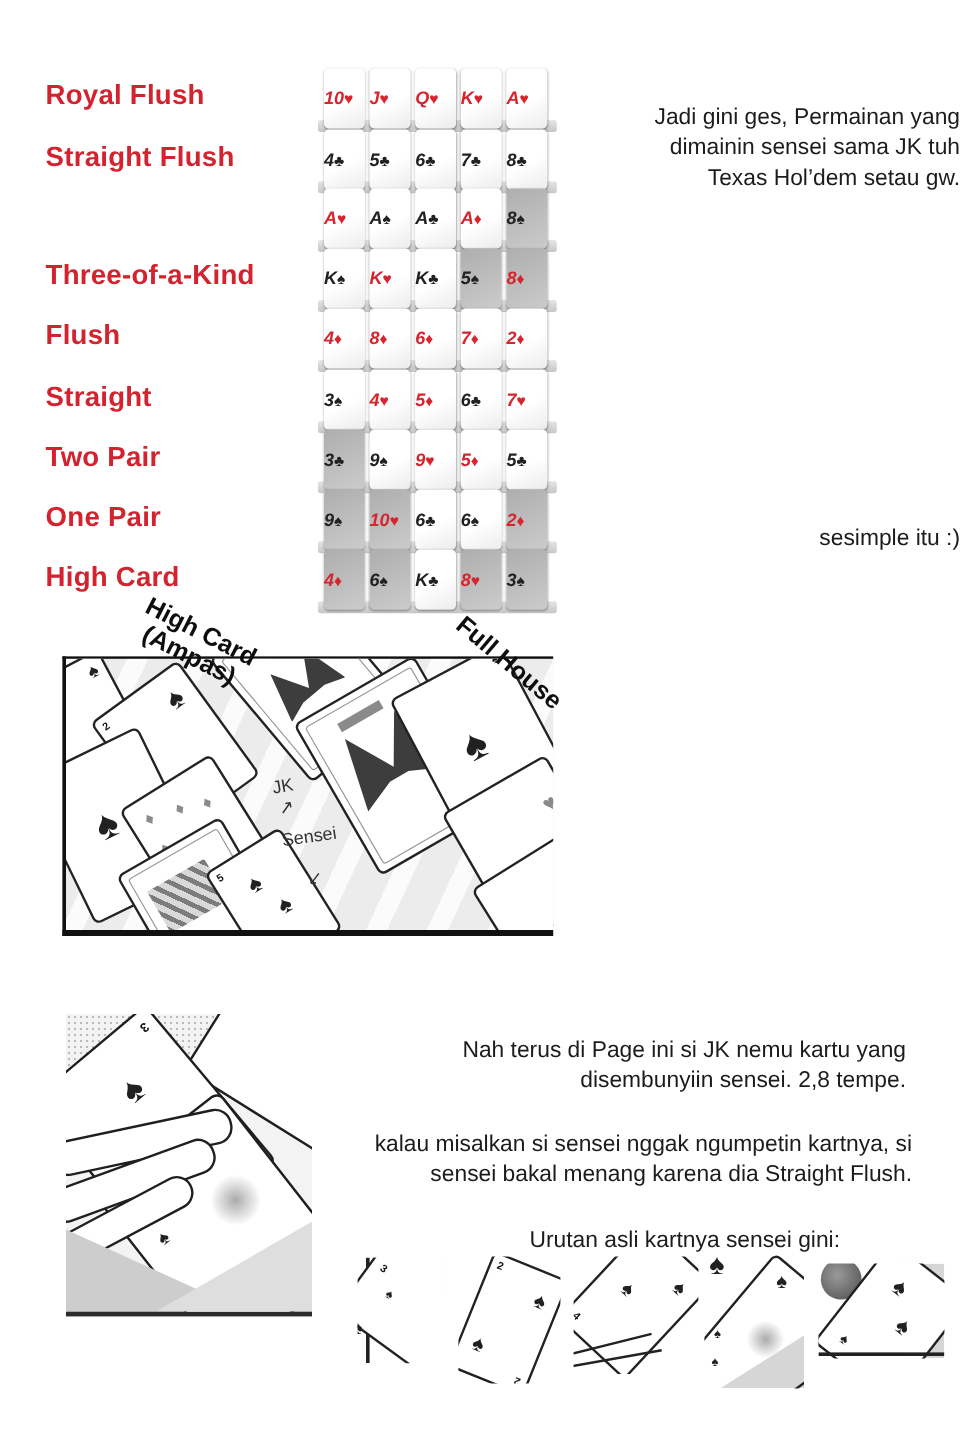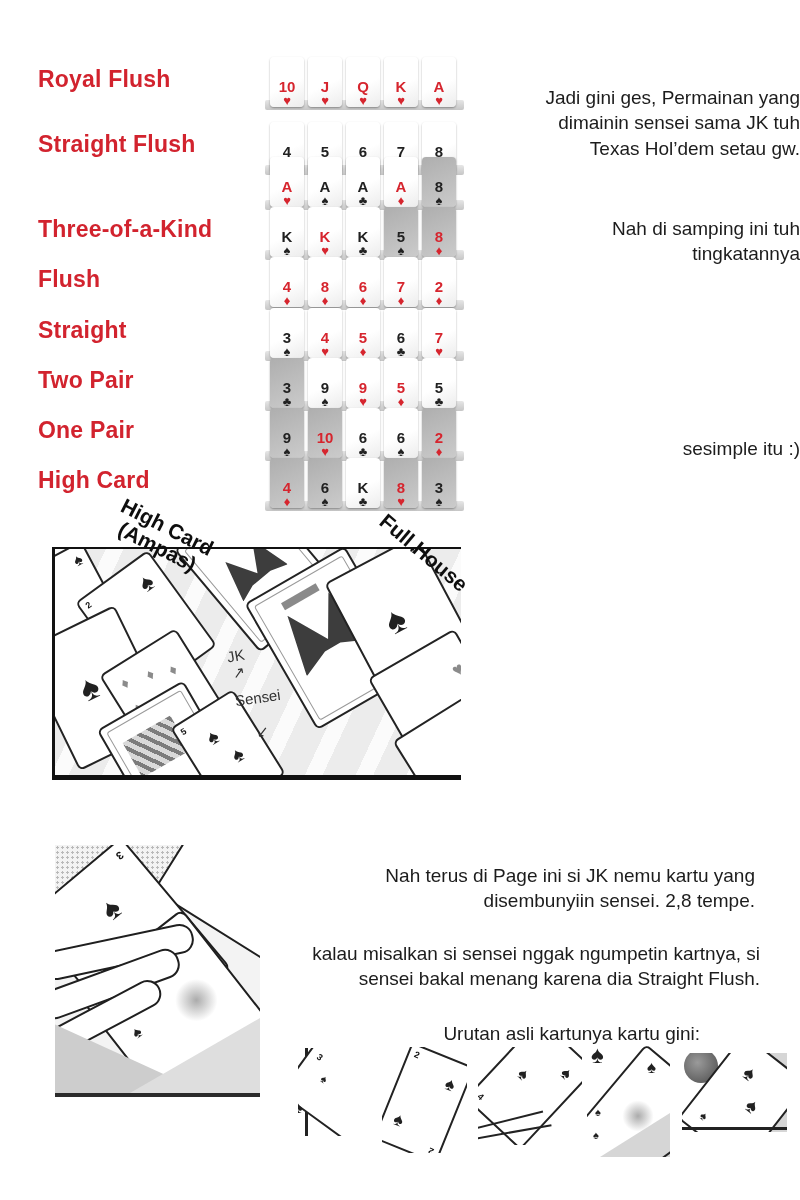--- a/index.html
+++ b/index.html
@@ -8,21 +8,21 @@
 
   
   .hand-row{position:absolute;left:0;width:800px;height:53px;}
   .hand-label{position:absolute;left:38px;top:9px;font-size:23px;font-weight:bold;color:#d2232e;letter-spacing:.2px;}
   .shelf{position:absolute;left:265px;top:43px;width:199px;height:10px;border-radius:2px;
          background:linear-gradient(#e6e6e6,#c6c6c6);}
   .cards{position:absolute;left:270px;top:0;display:flex;gap:4px;}
   .pcard{position:relative;width:34px;height:50px;border-radius:4px;z-index:1;
          background:linear-gradient(155deg,#ffffff 55%,#ececec);
          box-shadow:0 1px 2px rgba(0,0,0,.35);
-         display:flex;flex-direction:column;align-items:center;justify-content:flex-end;}
+         display:flex;flex-direction:row;align-items:center;justify-content:flex-start;font-style:italic;}
   .pcard.dim{background:linear-gradient(155deg,#aeaeae,#cbcbcb);}
   .pcard .rank{font-size:15px;font-weight:bold;line-height:1;}
   .pcard .suit{font-size:13px;line-height:1;}
   .red{color:#d6252e}.blk{color:#212121}
 
   
   .comic{position:absolute;white-space:pre-line;text-align:right;color:#1c1c1c;
          font-size:19px;line-height:1.33;font-weight:normal;}
 
   
@@ -86,21 +86,21 @@
           <div class="pcard">
             <span class="rank red">K</span>
             <span class="suit red">♥</span>
           </div>
           <div class="pcard">
             <span class="rank red">A</span>
             <span class="suit red">♥</span>
           </div>
         </div>
       </div>
-      <div class="hand-row" style="top: 122px;">
+      <div class="hand-row" style="top: 108px;">
         <span class="hand-label">Straight Flush</span>
         <div class="shelf"></div>
         <div class="cards">
           <div class="pcard">
             <span class="rank blk">4</span>
             <span class="suit blk">♣</span>
           </div>
           <div class="pcard">
             <span class="rank blk">5</span>
             <span class="suit blk">♣</span>
@@ -298,22 +298,20 @@
             <span class="rank blk">3</span>
             <span class="suit blk">♠</span>
           </div>
         </div>
       </div>
     </div>
 
   <p class="comic" style="left:462px;top:66px;width:338px;">Jadi gini ges, Permainan yang
 dimainin  sensei sama JK tuh
 Texas Hol’dem setau gw.</p>
-  <p class="comic" style="left:462px;top:197px;width:338px;">Nah di samping ini tuh
-tingkatannya</p>
   <p class="comic" style="left:462px;top:417px;width:338px;">sesimple itu :)</p>
 
   <div class="mpanel">
     <div class="streaks"></div>
 
     <div class="mcard" style="left:-20px;top:3px;width:70px;height:95px;transform:rotate(-28deg);">
       <span class="pip blk" style="right:6px;top:6px;font-size:16px;">♠</span>
     </div>
     <div class="mcard" style="left:46px;top:16px;width:86px;height:114px;transform:rotate(-36deg);">
       <span class="smallidx" style="left:5px;top:4px;">2</span>
@@ -395,21 +393,21 @@
     <div class="finger" style="left:-18px;top:124px;width:142px;height:26px;transform:rotate(-20deg);"></div>
     <div class="finger" style="left:-14px;top:158px;width:122px;height:24px;transform:rotate(-28deg);"></div>
     <div class="sleeve"></div>
     <div class="tableg"></div>
   </div>
 
   <p class="comic" style="left:265px;top:844px;width:490px;">Nah terus di Page ini si JK nemu kartu yang
 disembunyiin sensei. 2,8 tempe.</p>
   <p class="comic" style="left:240px;top:922px;width:520px;">kalau misalkan si sensei nggak ngumpetin kartnya, si
 sensei bakal menang karena dia Straight Flush.</p>
-  <p class="comic" style="left:280px;top:1002px;width:420px;">Urutan asli kartunya kartu gini:</p>
+  <p class="comic" style="left:280px;top:1002px;width:420px;">Urutan asli kartnya sensei gini:</p>
 
   <div class="strip-box" style="left:298px;top:1048px;width:70px;height:88px;">
     <div class="line" style="left:7px;top:0;width:3px;height:100%;"></div>
     <div class="gtri" style="right:0;top:0;width:34px;height:30px;clip-path:polygon(100% 0,0 0,100% 100%);"></div>
     <div class="scard" style="left:12px;top:-52px;width:110px;height:140px;transform:rotate(36deg);">
       <span class="smallidx" style="left:8px;bottom:46px;">3</span>
       <span class="pip blk" style="left:24px;bottom:30px;font-size:11px;">♠</span>
     </div>
     <span class="pip blk" style="left:-4px;top:52px;font-size:16px;position:absolute;">♠</span>
   </div>

